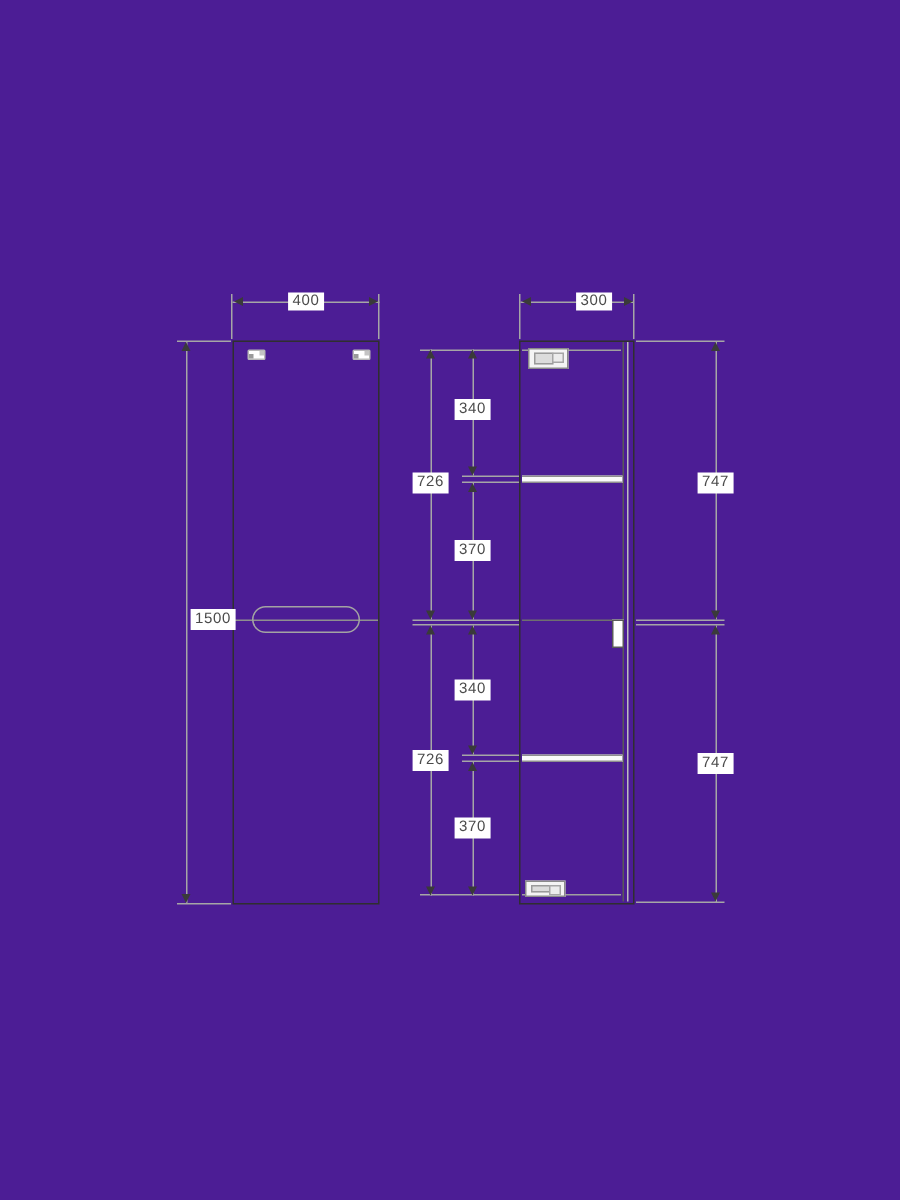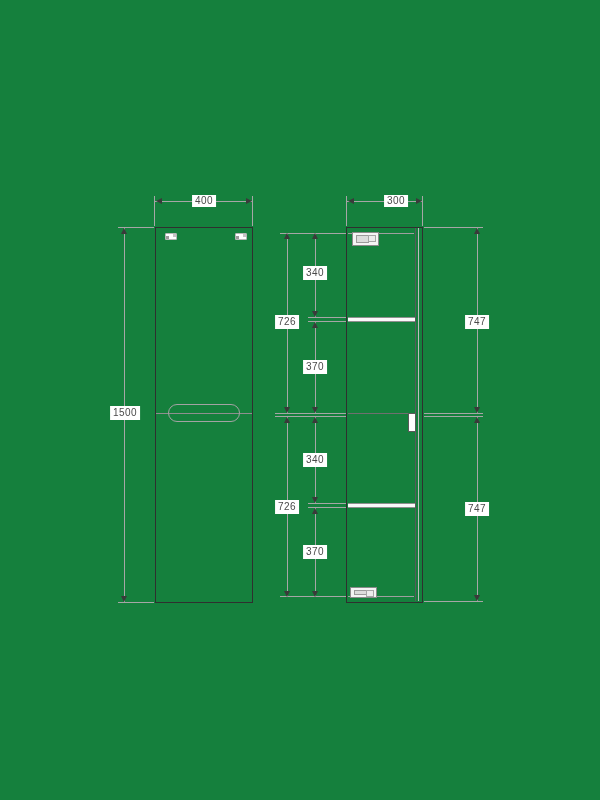--- a/index.html
+++ b/index.html
@@ -1,17 +1,17 @@
 <!DOCTYPE html>
 <html><head>
 <meta charset="utf-8">
 <style>
   html,body{margin:0;padding:0;background:#ffffff;}
   #canvas{
-    position:relative;width:600px;height:800px;background:#15803d;overflow:hidden;
+    position:relative;width:600px;height:800px;background:#4c1d95;overflow:hidden;
     font-family:"Liberation Sans", sans-serif;
   }
   .ln{position:absolute;background:#a6a6a6;}
   .box{position:absolute;border:1.5px solid #2f2f2f;box-sizing:border-box;background:transparent;}
   .lbl{
     position:absolute;transform:translate(-50%,-50%);
     font-size:10px;color:#4a4a4a;letter-spacing:0.4px;
     background:#ffffff;padding:1px 3px;white-space:nowrap;line-height:1;
   }
   
@@ -73,21 +73,21 @@
     <div class="ar" style="left:416px;top:198px;"></div>
     <div class="lbl" style="left:396px;top:201px;">300</div>
   </div>
 
   <div>
     <div class="ln" style="left:118px;top:227px;width:36px;height:1px;"></div>
     <div class="ln" style="left:118px;top:602px;width:36px;height:1px;"></div>
     <div class="ln" style="left:124px;top:228px;width:1px;height:374px;"></div>
     <div class="au" style="left:121px;top:228px;"></div>
     <div class="ad" style="left:121px;top:596px;"></div>
-    <div class="lbl" style="left:125px;top:413px;padding:2px 3px;">1500</div>
+    <div class="lbl" style="left:142px;top:413px;padding:2px 3px;">1500</div>
   </div>
 
   <div>
     <div class="ln" style="left:280px;top:233px;width:66px;height:1px;"></div>
     <div class="ln" style="left:308px;top:317px;width:38px;height:1px;"></div>
     <div class="ln" style="left:308px;top:321px;width:38px;height:1px;"></div>
     <div class="ln" style="left:275px;top:413px;width:71px;height:1px;"></div>
     <div class="ln" style="left:275px;top:416px;width:71px;height:1px;"></div>
     <div class="ln" style="left:308px;top:503px;width:38px;height:1px;"></div>
     <div class="ln" style="left:308px;top:507px;width:38px;height:1px;"></div>

